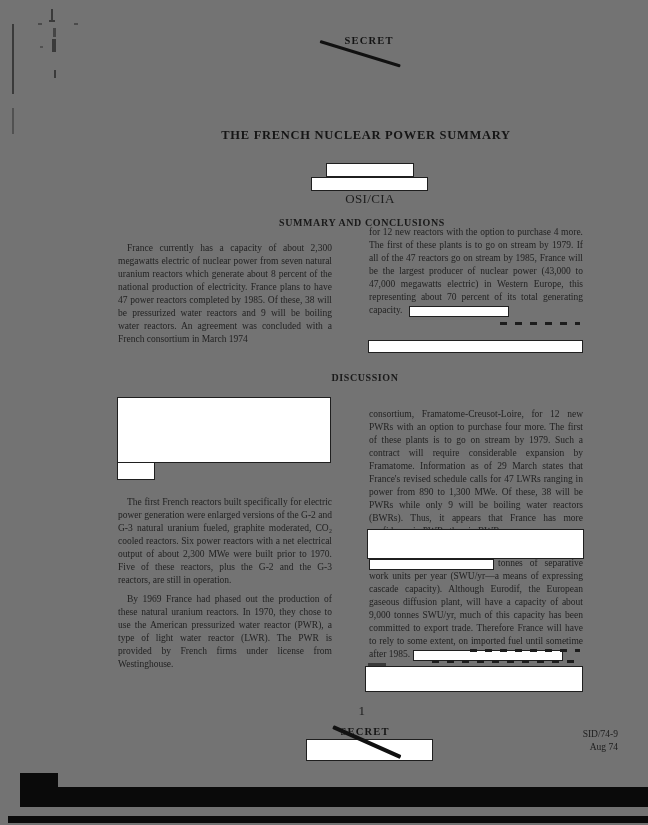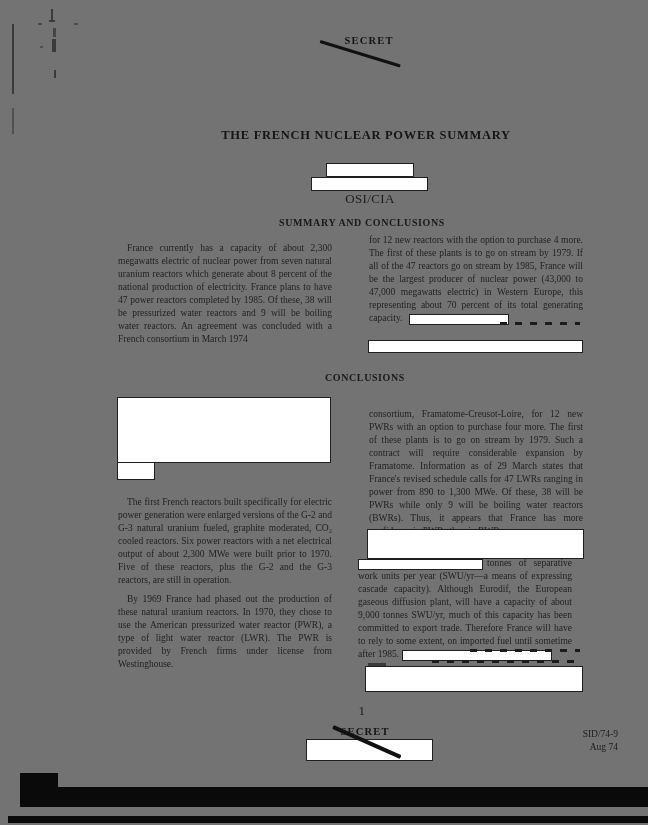--- a/index.html
+++ b/index.html
@@ -86,31 +86,31 @@
   <div class="abs redact-box" style="left:311px; top:177px; width:117px; height:14px;"></div>
   <div class="abs center small-label" style="left:370px; top:191px;">OSI/CIA</div>
 
   <div class="abs center heading" style="left:362px; top:217px;text-align:center;">SUMMARY AND CONCLUSIONS</div>
 
   <div class="abs col" style="left:118px; top:242px;">
     <div class="para indent">
       <span>France currently has a capacity of about 2,300 megawatts electric of nuclear power from seven natural uranium reactors which generate about 8 percent of the national production of electricity. France plans to have 47 power reactors completed by 1985. Of these, 38 will be pressurized water reactors and 9 will be boiling water reactors. An agreement was concluded with a French consortium in March 1974</span>
     </div>
   </div>
-  <div class="abs col" style="left:369px; top:234px;">
+  <div class="abs col" style="left:369px; top:226px;">
     <div class="para">
       <span>for 12 new reactors with the option to purchase 4 more. The first of these plants is to go on stream by 1979. If all of the 47 reactors go on stream by 1985, France will be the largest producer of nuclear power (43,000 to 47,000 megawatts electric) in Western Europe, this representing about 70 percent of its total generating capacity.</span>
       <span class="redact-inline" style="width:100px; margin-left:4px;"></span>
     </div>
   </div>
 
   <div class="remnant" style="left:500px; top:322px; width:80px;"></div>
   <div class="abs redact-box" style="left:368px; top:340px; width:215px; height:13px;"></div>
 
-  <div class="abs center heading" style="left:365px; top:372px;">CONCLUSIONS</div>
+  <div class="abs center heading" style="left:365px; top:372px;">DISCUSSION</div>
 
   <div class="abs redact-box" style="left:117px; top:397px; width:214px; height:66px;"></div>
   <div class="abs redact-box" style="left:117px; top:462px; width:38px; height:18px;"></div>
 
   <div class="abs col" style="left:118px; top:496px;">
     <div class="para indent">
       <span>The first French reactors built specifically for electric power generation were enlarged versions of the G-2 and G-3 natural uranium fueled, graphite moderated, CO₂ cooled reactors. Six power reactors with a net electrical output of about 2,300 MWe were built prior to 1970. Five of these reactors, plus the G-2 and the G-3 reactors, are still in operation.</span>
     </div>
     <div class="para indent">
       <span>By 1969 France had phased out the production of these natural uranium reactors. In 1970, they chose to use the American pressurized water reactor (PWR), a type of light water reactor (LWR). The PWR is provided by French firms under license from Westinghouse.</span>
@@ -118,21 +118,21 @@
   </div>
 
   <div class="abs col" style="left:369px; top:408px;">
     <div class="para">
       <span>consortium, Framatome-Creusot-Loire, for 12 new PWRs with an option to purchase four more. The first of these plants is to go on stream by 1979. Such a contract will require considerable expansion by Framatome. Information as of 29 March states that France's revised schedule calls for 47 LWRs ranging in power from 890 to 1,300 MWe. Of these, 38 will be PWRs while only 9 will be boiling water reactors (BWRs). Thus, it appears that France has more confidence in PWRs than in BWRs.</span>
     </div>
   </div>
 
   <div class="abs redact-box" style="left:367px; top:529px; width:217px; height:30px;"></div>
 
-  <div class="abs col" style="left:358px; top:557px;">
+  <div class="abs col" style="left:369px; top:557px;">
     <div class="para">
       <span class="redact-inline" style="width:125px; margin-right:4px;"></span><span>tonnes of separative work units per year (SWU/yr—a means of expressing cascade capacity). Although Eurodif, the European gaseous diffusion plant, will have a capacity of about 9,000 tonnes SWU/yr, much of this capacity has been committed to export trade. Therefore France will have to rely to some extent, on imported fuel until sometime after 1985.</span><span class="redact-inline" style="width:150px; margin-left:3px;"></span>
     </div>
   </div>
 
   <div class="remnant" style="left:470px; top:649px; width:110px;"></div>
   <div class="remnant" style="left:432px; top:660px; width:148px;"></div>
   <div class="artifact" style="left:368px; top:663px; width:18px; height:3px;"></div>
 
   <div class="abs redact-box" style="left:365px; top:666px; width:218px; height:26px;"></div>

